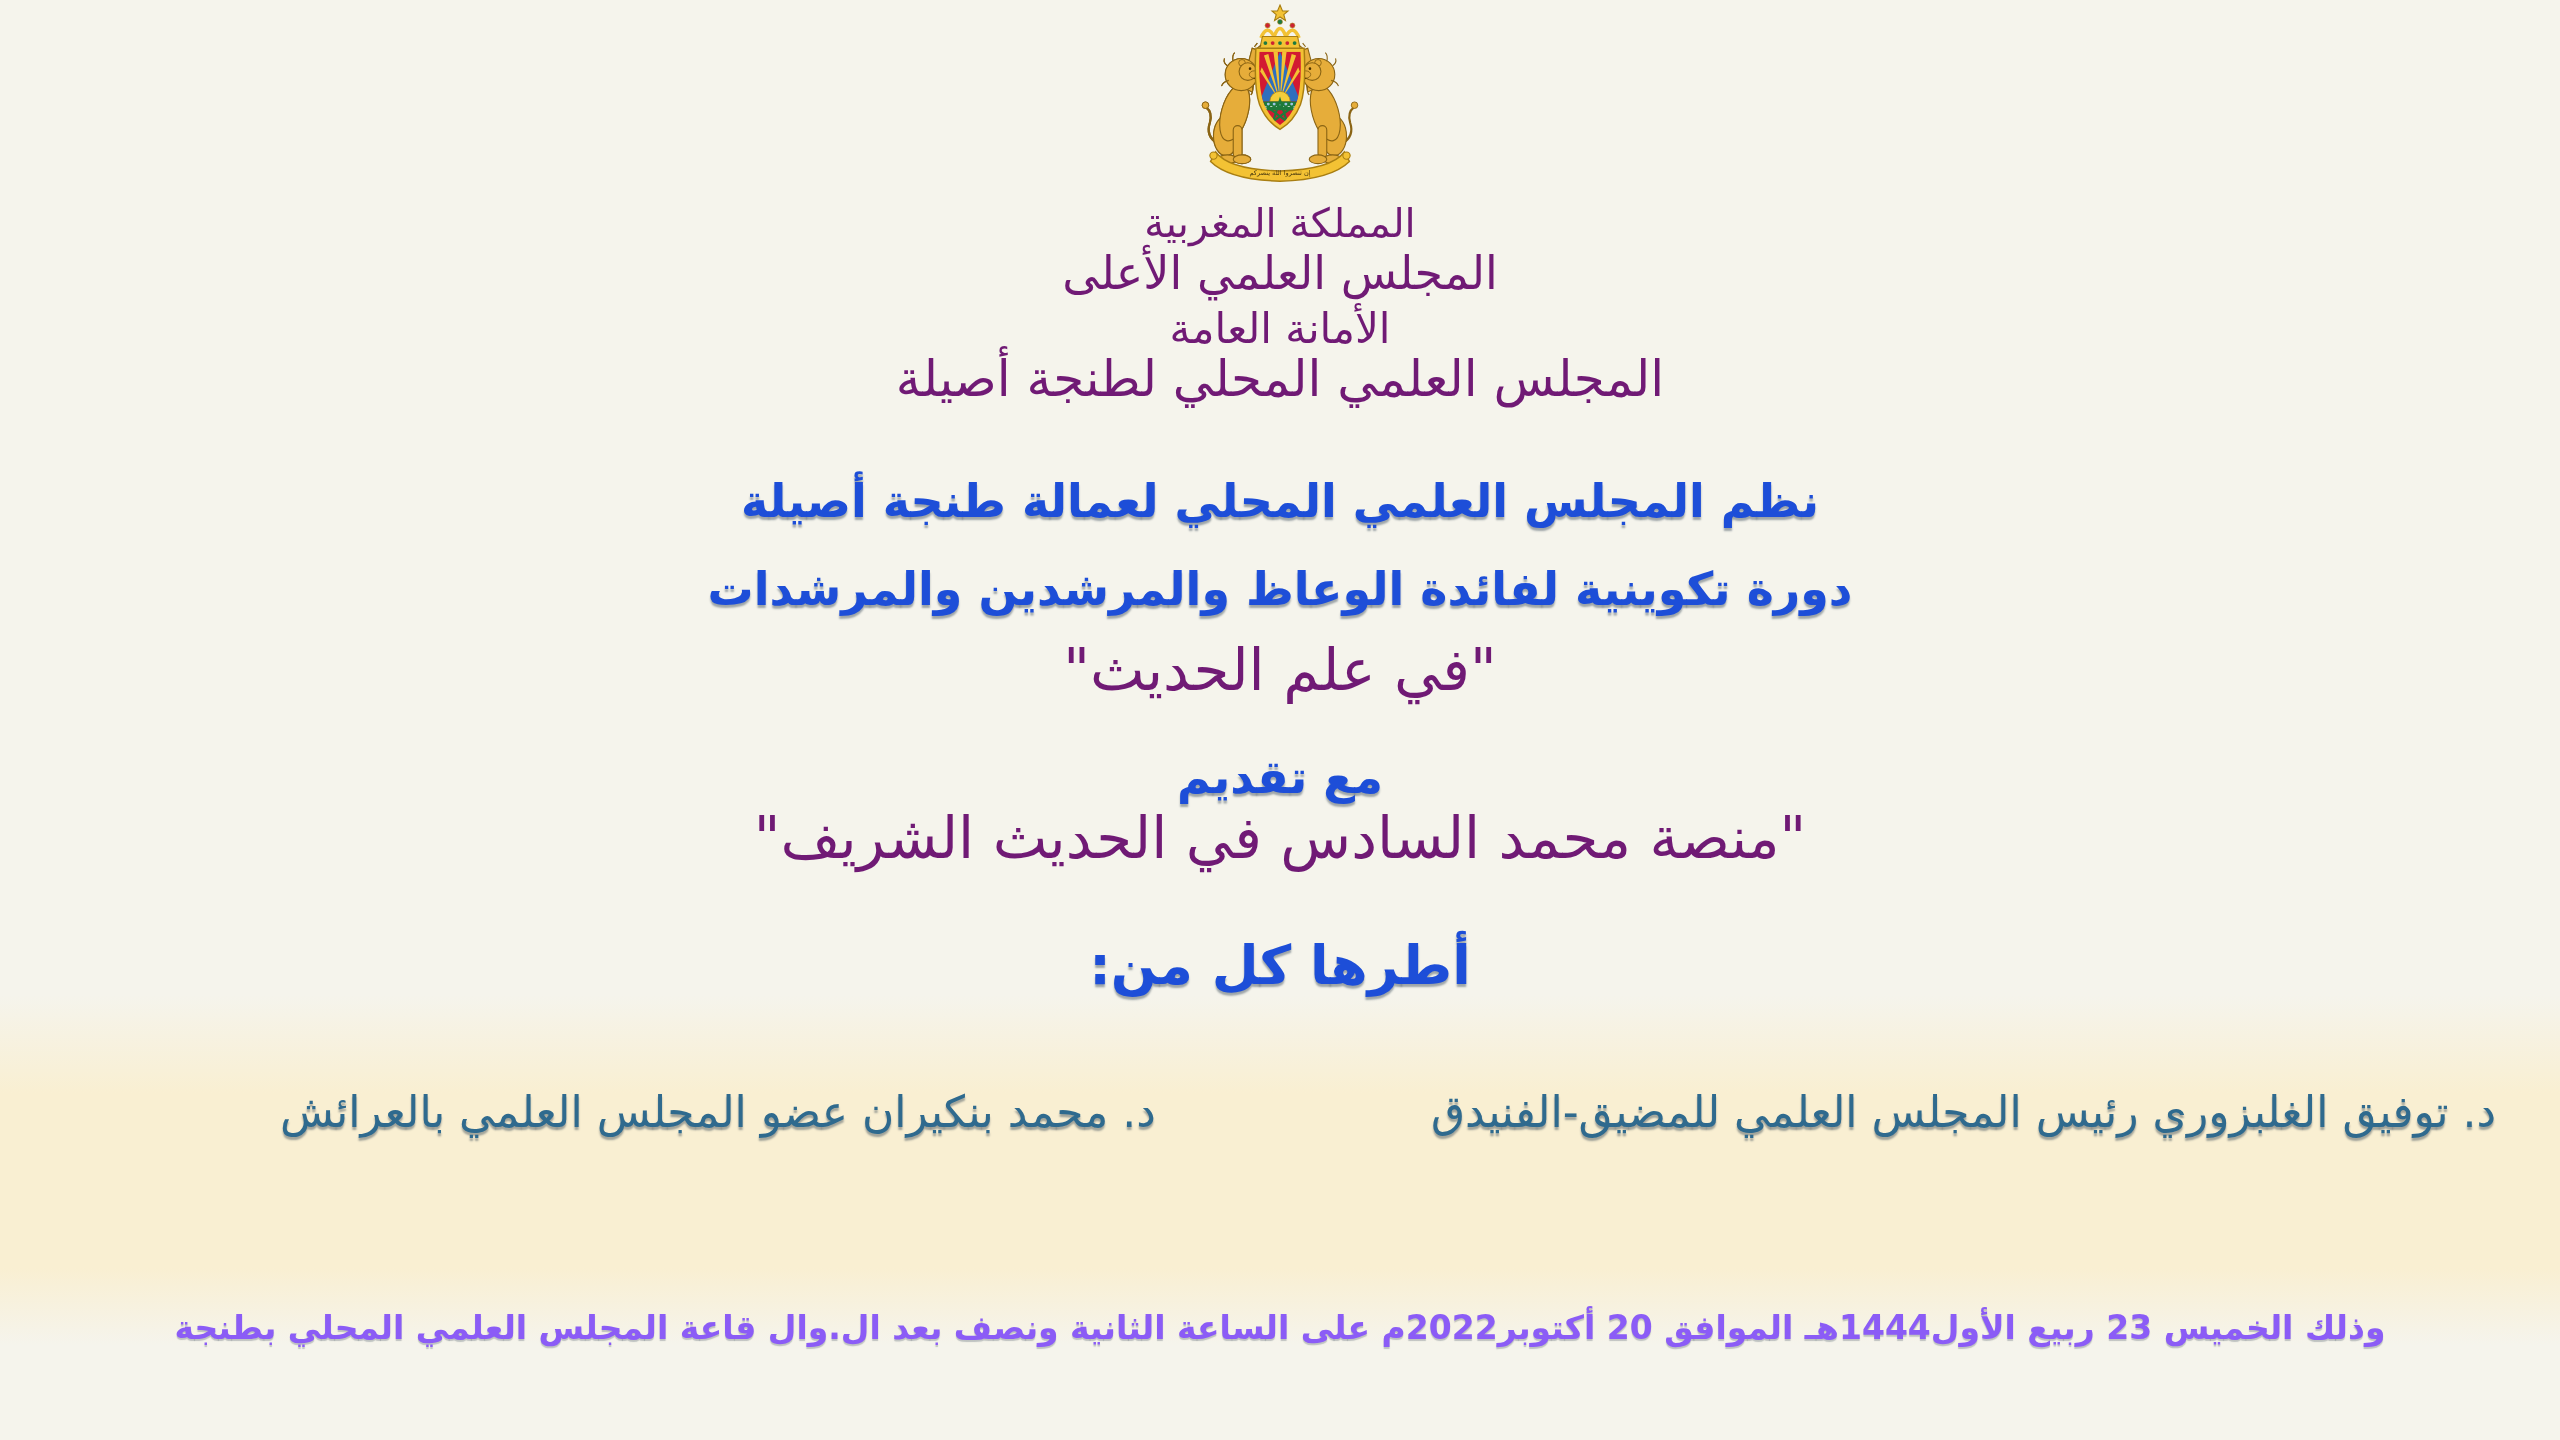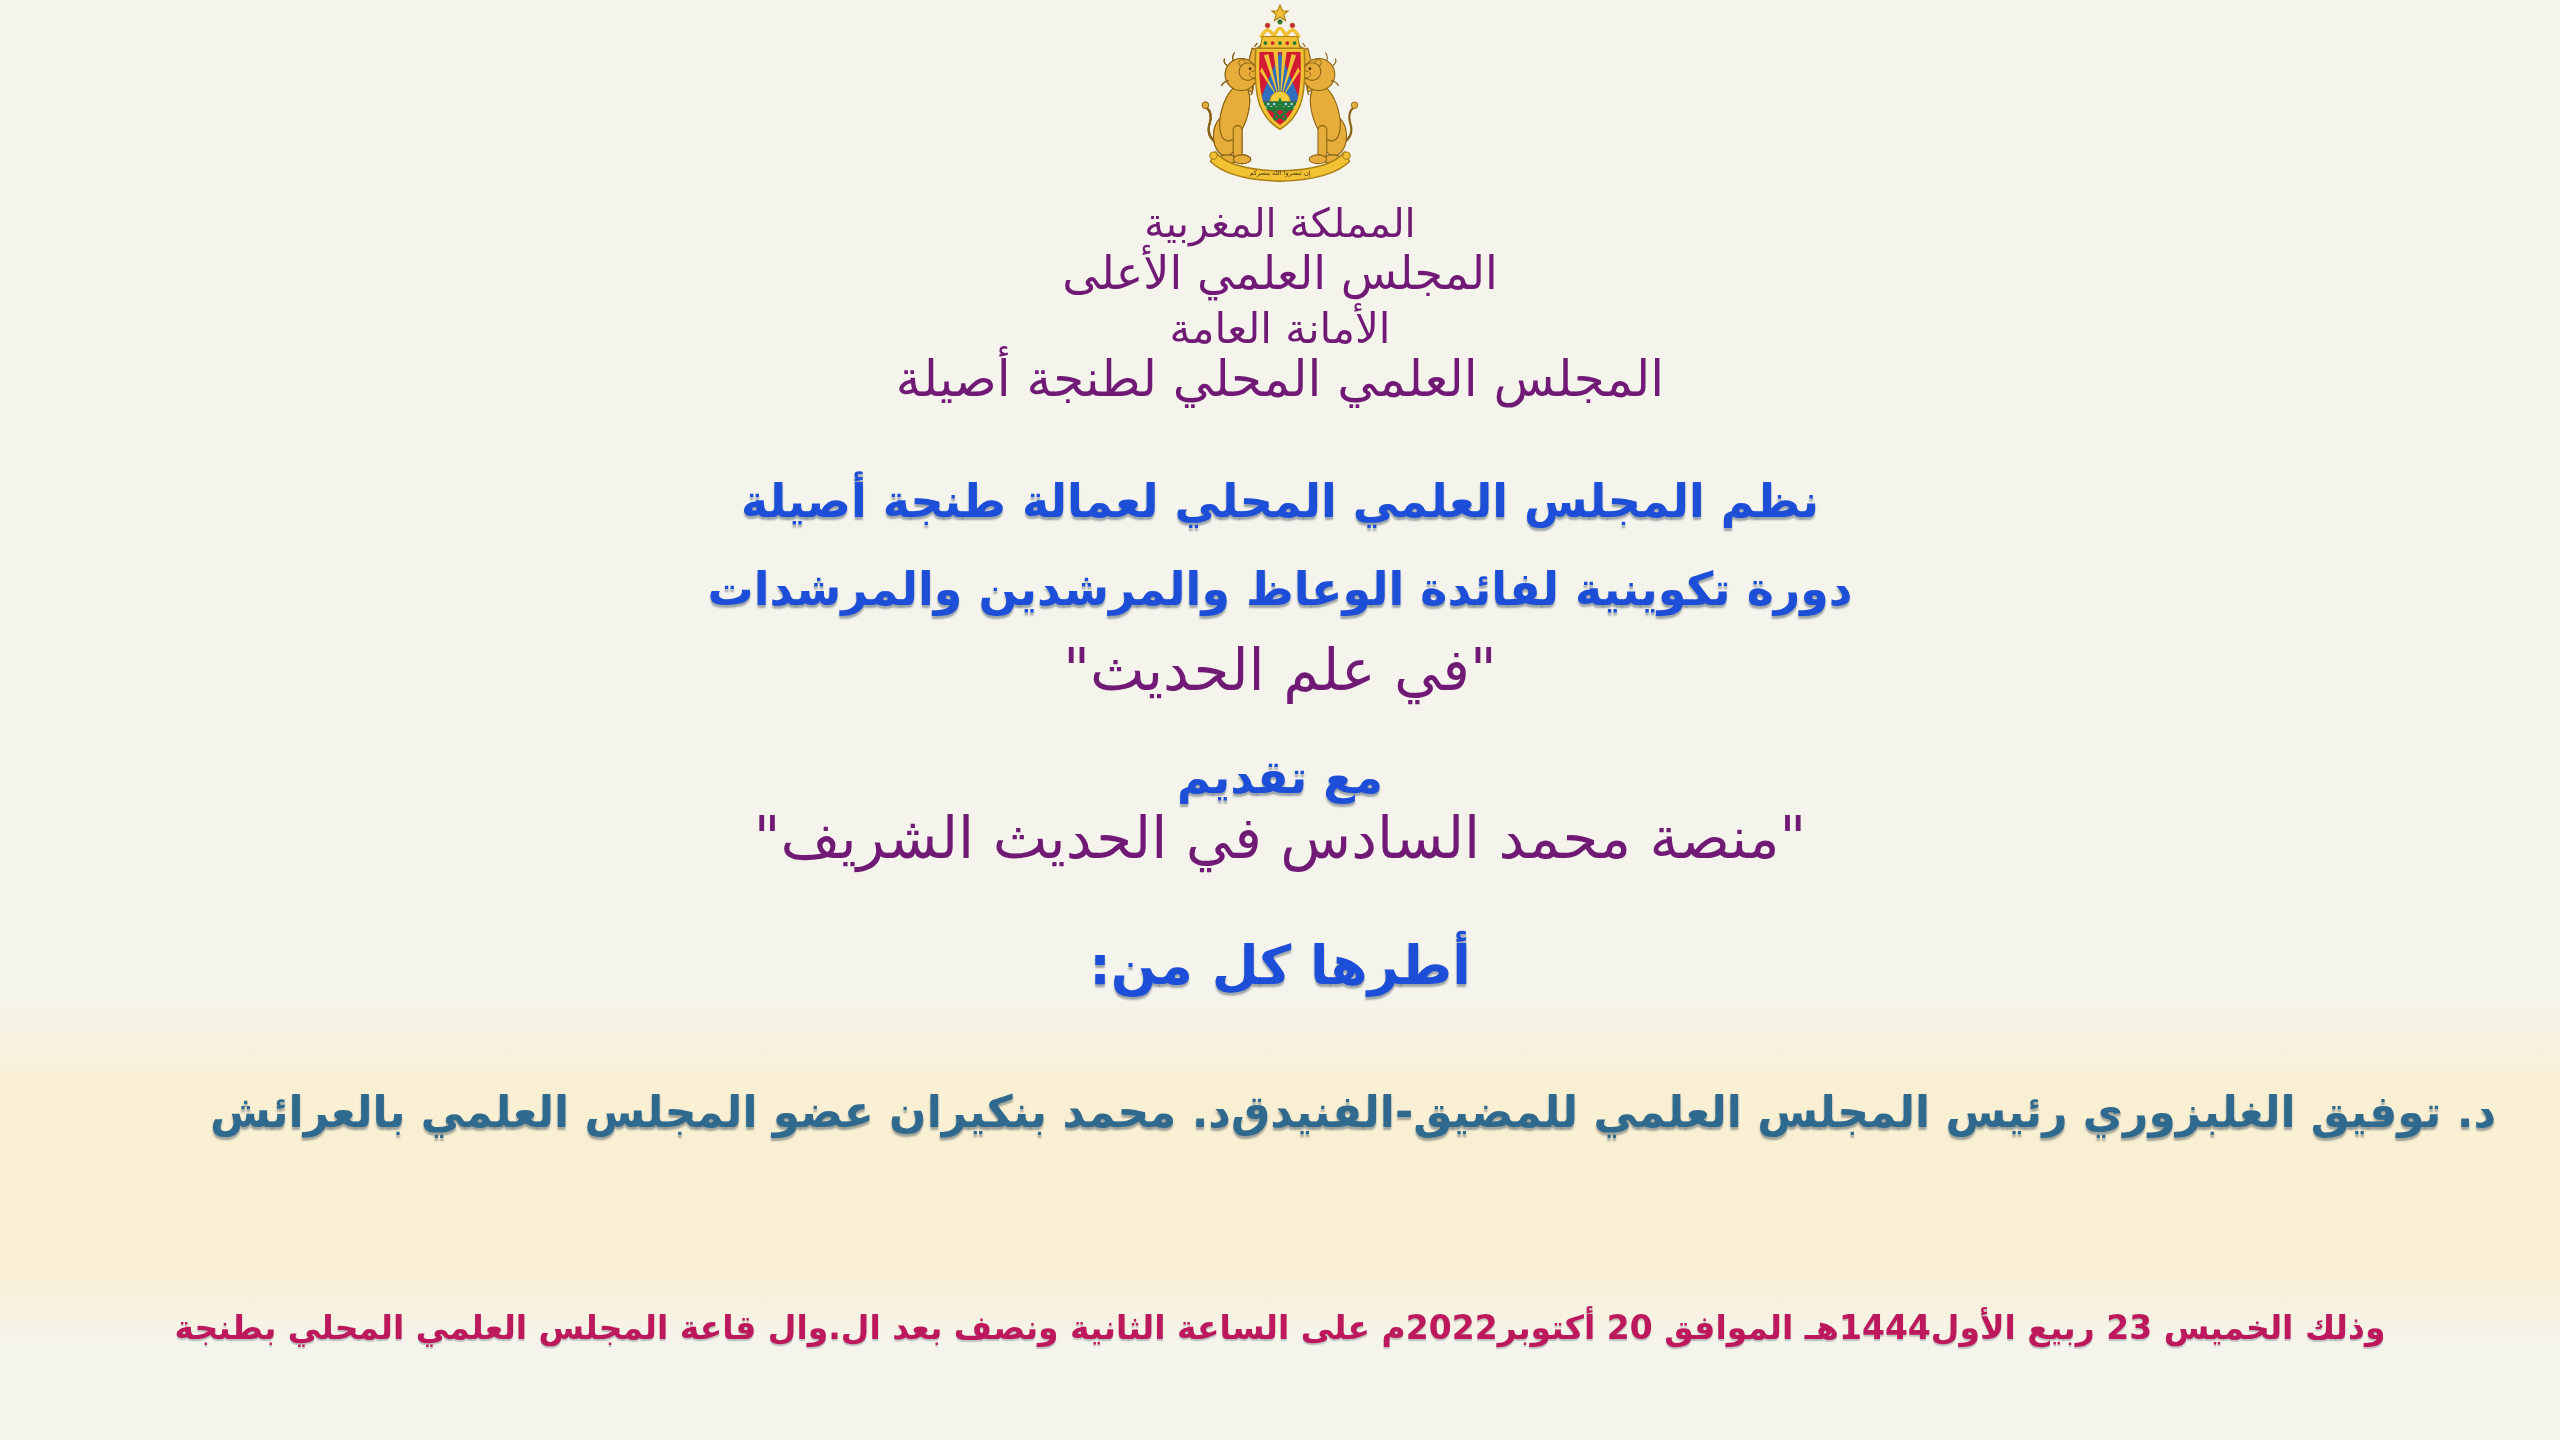--- a/index.html
+++ b/index.html
@@ -32,25 +32,25 @@
   .goldq2{top:804px;font-size:58px;}
   .blue4{top:934px;font-size:54px;}
   .presenters{
     position:absolute;top:1086px;left:0;width:100%;
     display:flex;justify-content:space-between;align-items:center;
     box-sizing:border-box;
     padding:0 64px 0 280px; 
     font-size:44px;
   }
   .presenter{
-    color:#2f6a8e;font-weight:bold;white-space:nowrap;
+    color:#2f6a8e;font-weight:normal;white-space:nowrap;
     text-shadow:0 3px 2px rgba(27,48,68,0.40);
   }
   .date-line{
-    top:1308px;font-size:33px;font-weight:bold;color:#be185d;
+    top:1308px;font-size:33px;font-weight:bold;color:#8b5cf6;
     text-shadow:0 2px 1px rgba(27,48,68,0.25);
   }
   .emblem{
     position:absolute;top:4px;left:50%;margin-left:-95px;
     width:190px;height:198px;
   }
 </style>
 </head>
 <body>
 

